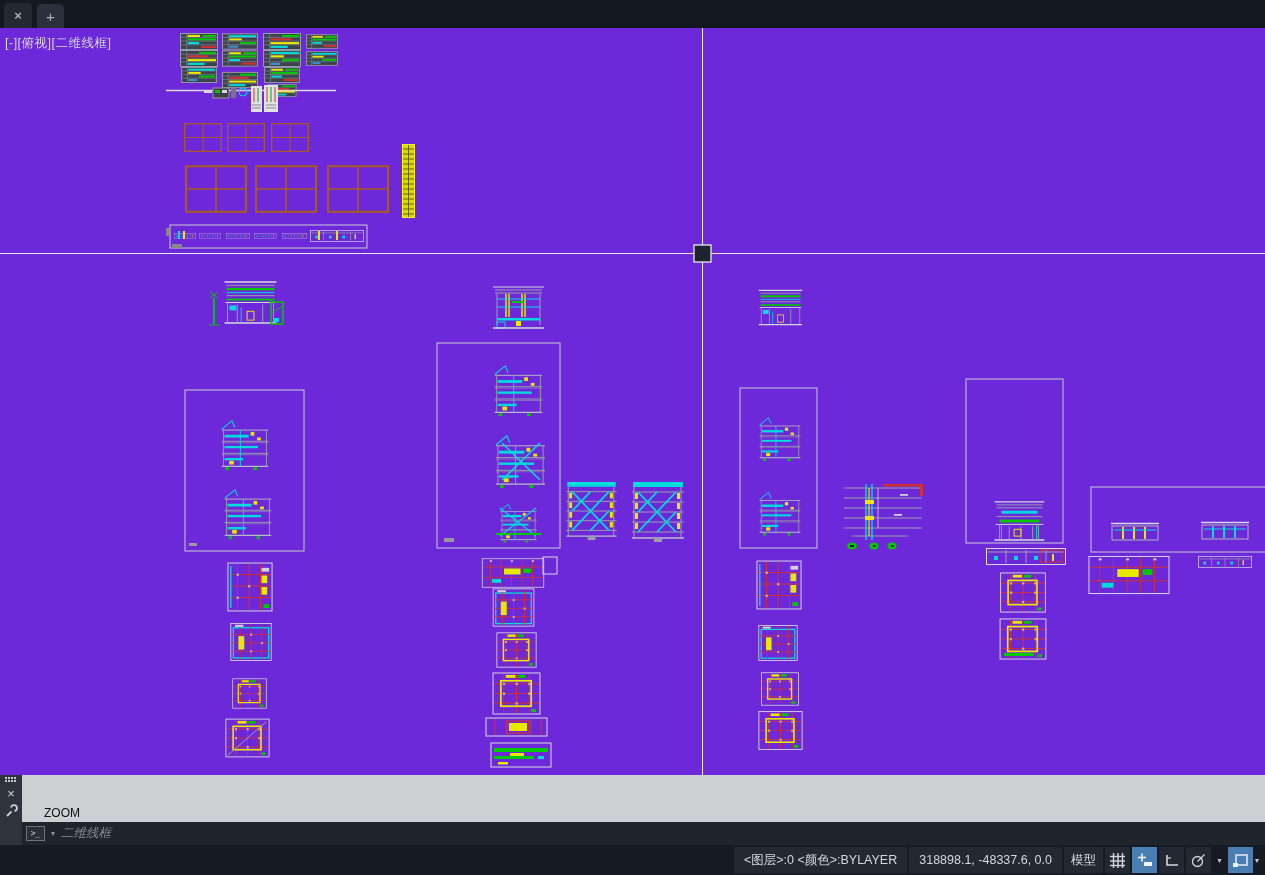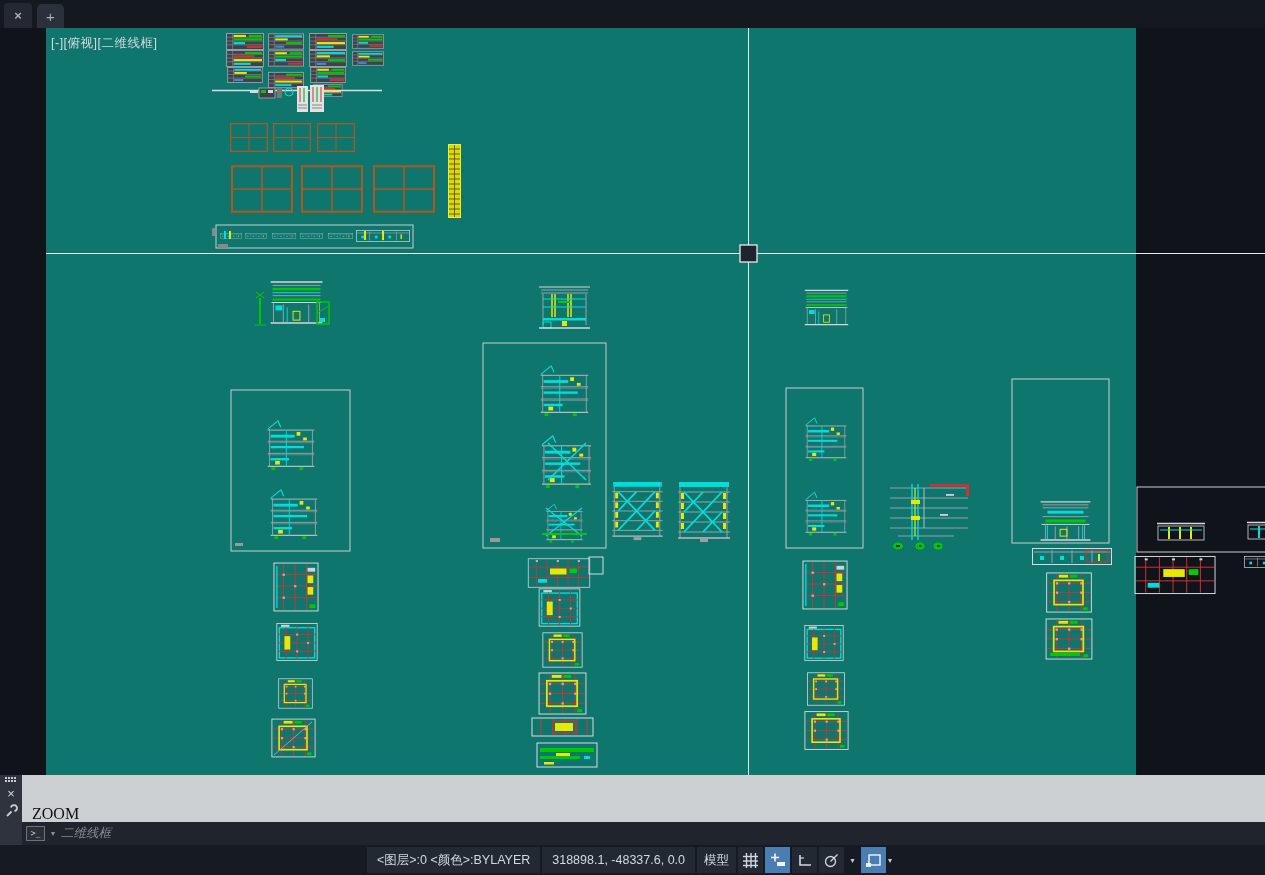--- a/index.html
+++ b/index.html
@@ -7,40 +7,40 @@
   .app{position:relative;width:1265px;height:875px;}
 
   
   .tabbar{position:absolute;top:0;left:0;width:1265px;height:28px;background:#14181f;}
   .tab-close{position:absolute;left:4px;top:3px;width:28px;height:25px;background:#232832;color:#aab0b8;
     display:flex;align-items:center;justify-content:center;font-size:13px;font-weight:bold;border-radius:4px 4px 0 0;cursor:default;}
   .tab-new{position:absolute;left:37px;top:4px;width:27px;height:24px;background:#2b313c;color:#aab0b8;
     display:flex;align-items:center;justify-content:center;font-size:15px;border-radius:5px 5px 0 0;}
 
   
-  .canvas{position:absolute;top:28px;left:0;width:1090px;height:747px;background:#0f766e;margin-left:46px;}
+  .canvas{position:absolute;top:28px;left:0;width:1265px;height:747px;background:#6d28d9;}
   .vp-label{position:absolute;left:5px;top:7px;color:#d7dade;font-size:12.5px;letter-spacing:.5px;z-index:2;}
   svg.cad{position:absolute;left:0;top:0;}
 
   
   .cmdpanel{position:absolute;top:775px;left:0;width:1265px;height:70px;display:flex;}
   .cmd-grip{width:22px;background:#2e333d;display:flex;flex-direction:column;align-items:center;padding-top:2px;gap:3px;color:#c8cdd4;flex:none;}
   .cmd-x{font-size:13px;line-height:14px;color:#d6dade;}
   .cmd-right{flex:1;display:flex;flex-direction:column;min-width:0;}
-  .cmd-history{height:46px;background:#cdd0d2;color:#101010;font-family:Liberation Serif, serif;
-    font-size:16px;line-height:15.2px;padding:1px 0 0 10px;white-space:pre;}
+  .cmd-history{height:46px;background:#cdd0d2;color:#101010;font-family:Liberation Sans, sans-serif;
+    font-size:12px;line-height:15.2px;padding:1px 0 0 22px;white-space:pre;}
   .cmd-input-row{flex:1;background:#20252d;display:flex;align-items:center;gap:6px;padding-left:4px;}
   .cmd-prompt-icon{width:17px;height:13px;border:1px solid #6b7280;font-size:8px;color:#c8cdd4;
     display:flex;align-items:center;justify-content:center;background:#2a2f38;font-family:"DejaVu Sans Mono",monospace;}
   .cmd-caret{font-size:8px;color:#8a919b;}
   .cmd-placeholder{font-style:italic;font-size:12.5px;color:#878e99;}
 
   
   .statusbar{position:absolute;top:845px;left:0;width:1265px;height:30px;background:#161b23;
-    display:flex;justify-content:center;align-items:center;gap:2px;overflow:hidden;}
+    display:flex;justify-content:flex-end;align-items:center;gap:2px;overflow:hidden;}
   .sb-panel{height:26px;line-height:26px;background:#232933;color:#d3d8df;font-size:12.5px;padding:0 10px;white-space:nowrap;}
   .sb-model{padding:0 7px;font-family:Liberation Serif, serif;}
   .sb-icon{width:25px;height:26px;background:#232933;display:flex;align-items:center;justify-content:center;flex:none;}
   .sb-icon.active{background:#4a7eb2;}
   .sb-caret{color:#c8cdd4;font-size:8px;width:13px;text-align:center;flex:none;}
   .sb-caret.last{width:10px;text-align:left;}
 </style>
 </head>
 <body>
 

